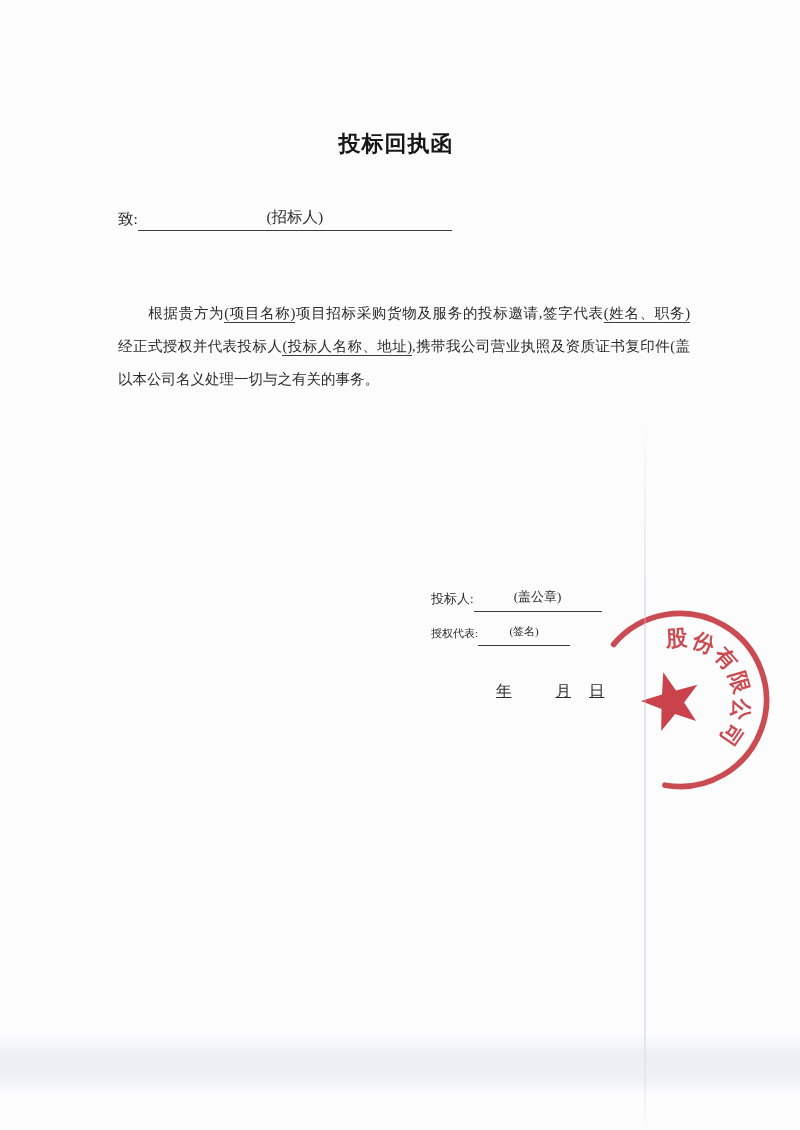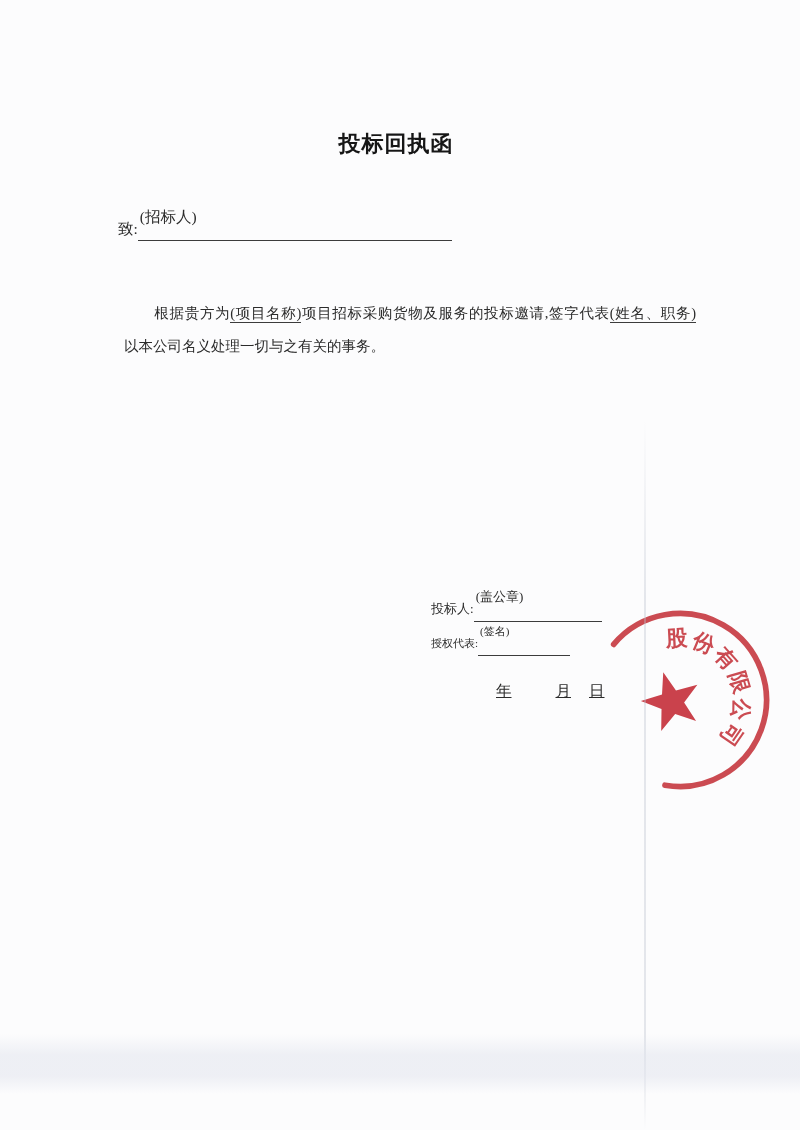--- a/index.html
+++ b/index.html
@@ -25,35 +25,35 @@
   }
   #doc-title{
     position:absolute;left:0;top:129px;width:792px;
     text-align:center;
     font-family:"Liberation Sans","DejaVu Sans",sans-serif;
     font-weight:bold;font-size:22px;letter-spacing:1px;color:#161616;
   }
   .fill{
     display:inline-block;
     border-bottom:1px solid #3c3c3c;
-    padding:0 2px 11px 2px;
+    padding:0 2px 1px 2px;
     vertical-align:bottom;
     box-sizing:border-box;
     white-space:nowrap;
+    text-align:center;
   }
   #salutation{
     position:absolute;left:118px;top:205px;
     font-size:15.5px;line-height:24px;
   }
   #salutation .fill{width:314px;}
   #body-paragraph{
     position:absolute;left:118px;top:297px;width:572px;
     font-size:14.5px;line-height:32.8px;
     text-align:justify;
-    margin-left:6px;
   }
   #body-paragraph .line{width:100%;}
   #body-paragraph .line.just{text-align:justify;text-align-last:justify;}
   #body-paragraph .u{border-bottom:1px solid #3c3c3c;padding-bottom:1px;}
   #body-paragraph .blank{
     display:inline-block;border-bottom:1px solid #3c3c3c;height:14px;
     vertical-align:baseline;
   }
   #sig-bidder{position:absolute;left:431px;top:584px;font-size:13px;line-height:26px;}
   #sig-bidder .fill{width:128px;}
@@ -71,20 +71,21 @@
 <body>
 
 <div id="paper">
 
   <div id="doc-title">投标回执函</div>
 
   <div id="salutation"><span>致:</span><span class="fill">(招标人)</span></div>
 
   <div id="body-paragraph">
       <div class="line just"><span>　　根据贵方为</span><span class="u">(项目名称)</span><span>项目招标采购货物及服务的投标邀请,签字代表</span><span class="u">(姓名、职务)</span></div>
+      <div class="line just"><span>经正式授权并代表投标人</span><span class="u">(投标人名称、地址)</span><span>,携带我公司营业执照及资质证书复印件(盖</span></div>
       <div class="line"><span>以本公司名义处理一切与之有关的事务。</span></div>
     </div>
 
   <div id="sig-bidder"><span>投标人:</span><span class="fill">(盖公章)</span></div>
 
   <div id="sig-rep"><span>授权代表:</span><span class="fill">(签名)</span></div>
 
   <div id="date-line"><span>年</span><span class="m">月</span><span class="d">日</span></div>
 
   <svg id="company-seal" viewBox="0 0 200 200" xmlns="http://www.w3.org/2000/svg">

